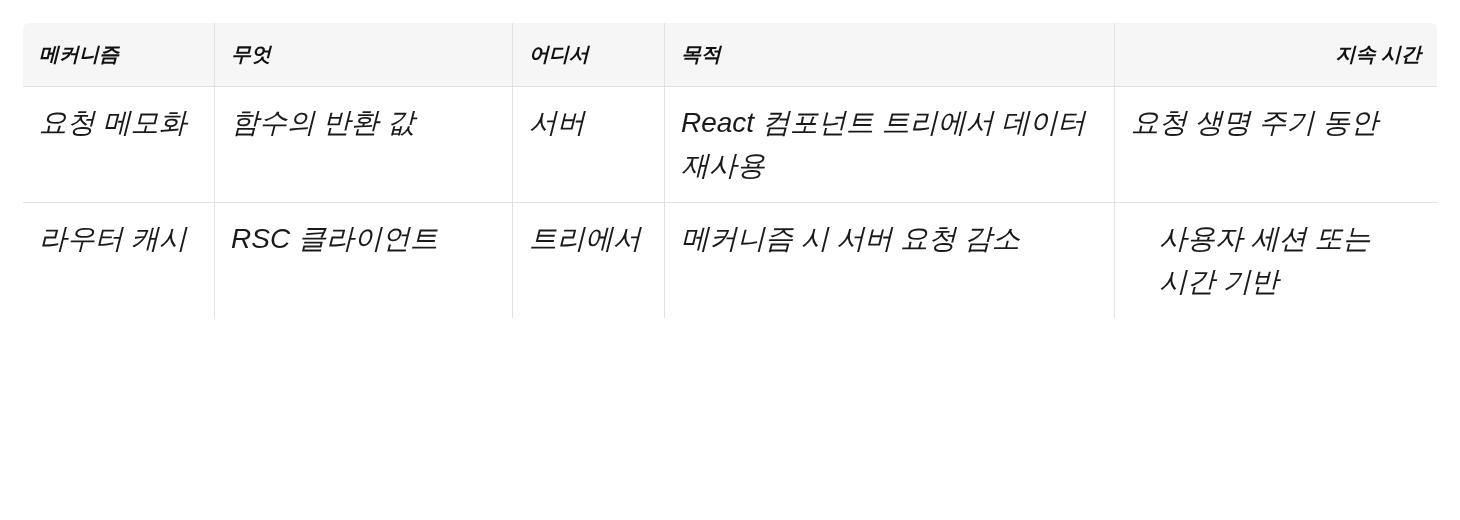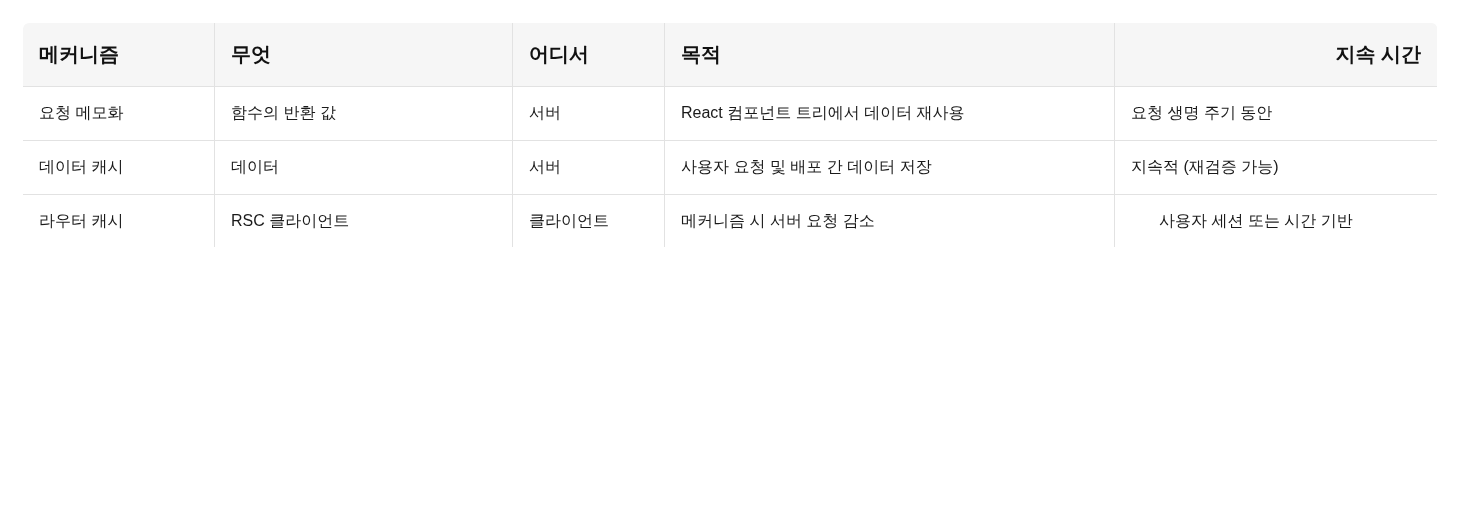--- a/index.html
+++ b/index.html
@@ -9,36 +9,37 @@
     font-family: "Liberation Sans", "DejaVu Sans", sans-serif;
   }
   body {
     width: 1460px;
     height: 520px;
     overflow: hidden;
   }
   .page {
     padding: 22px 22px 0 22px;
     box-sizing: border-box;
+    font-style: italic;
   }
   table.caching-table {
     border-collapse: collapse;
     width: 1415px;
     table-layout: fixed;
     border: 1px solid #d8d8d8;
     border-radius: 6px;
     overflow: hidden;
     background: #ffffff;
   }
   table.caching-table th,
   table.caching-table td {
     border: 1px solid #e2e2e2;
     text-align: left;
     vertical-align: top;
-    font-size: 16px;
+    font-size: 28px;
     line-height: 1.55;
     color: #1a1a1a;
     padding: 14px 16px;
     word-break: keep-all;
     overflow-wrap: break-word;
   }
   table.caching-table thead th {
     background: #f6f6f6;
     font-weight: bold;
     font-size: 20px;
@@ -85,28 +86,21 @@
     </thead>
     <tbody>
       <tr>
         <td>요청 메모화</td>
         <td>함수의 반환 값</td>
         <td>서버</td>
         <td>React 컴포넌트 트리에서 데이터 재사용</td>
         <td>요청 생명 주기 동안</td>
       </tr>
       <tr>
-        <td>데이터 캐시</td>
-        <td>데이터</td>
-        <td>서버</td>
-        <td>사용자 요청 및 배포 간 데이터 저장</td>
-        <td>지속적 (재검증 가능)</td>
-      </tr>
-      <tr>
         <td>라우터 캐시</td>
         <td>RSC 클라이언트</td>
-        <td>클라이언트</td>
+        <td>트리에서</td>
         <td>메커니즘 시 서버 요청 감소</td>
         <td>사용자 세션 또는 시간 기반</td>
       </tr>
     </tbody>
   </table>
 </div>
 
 </body></html>

